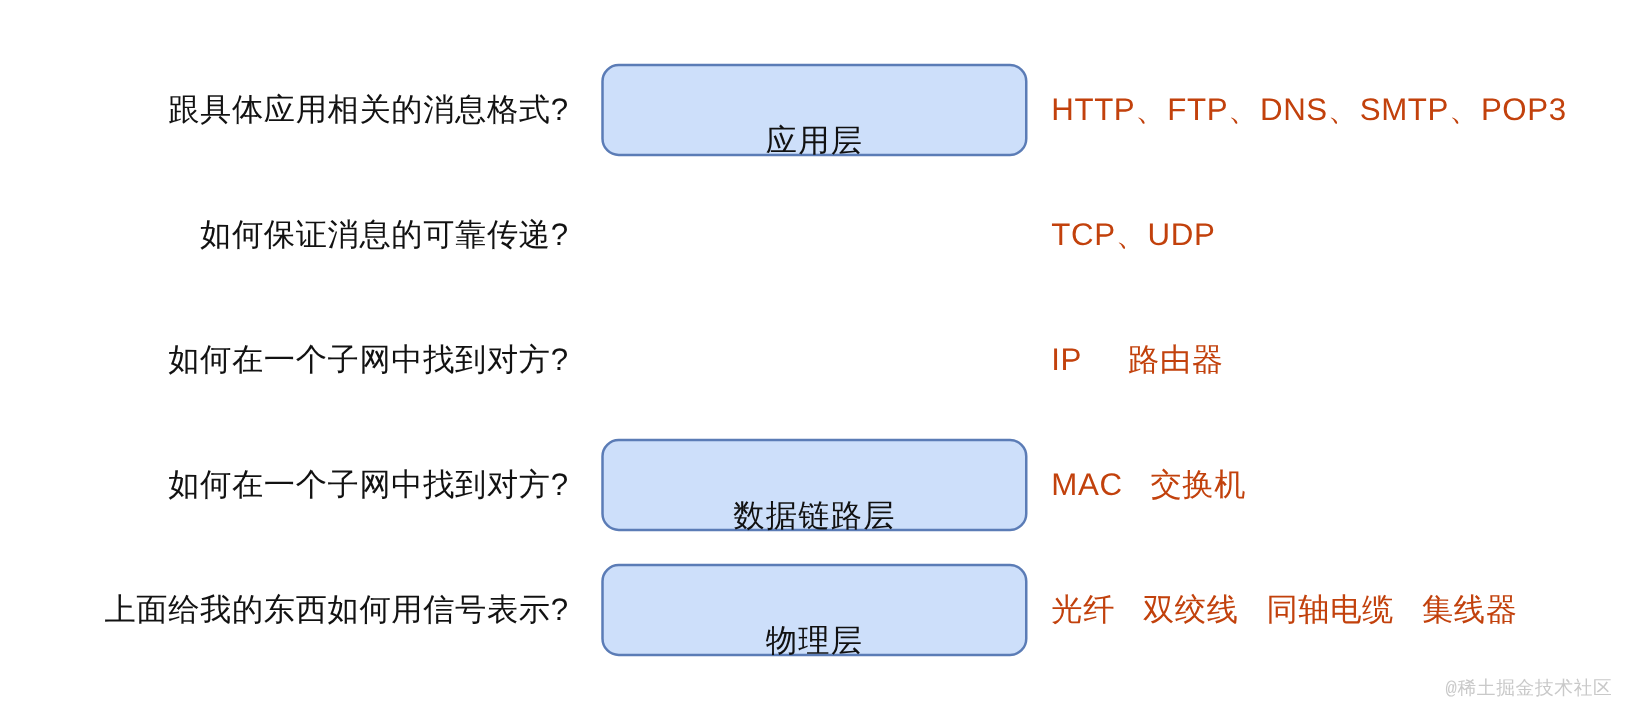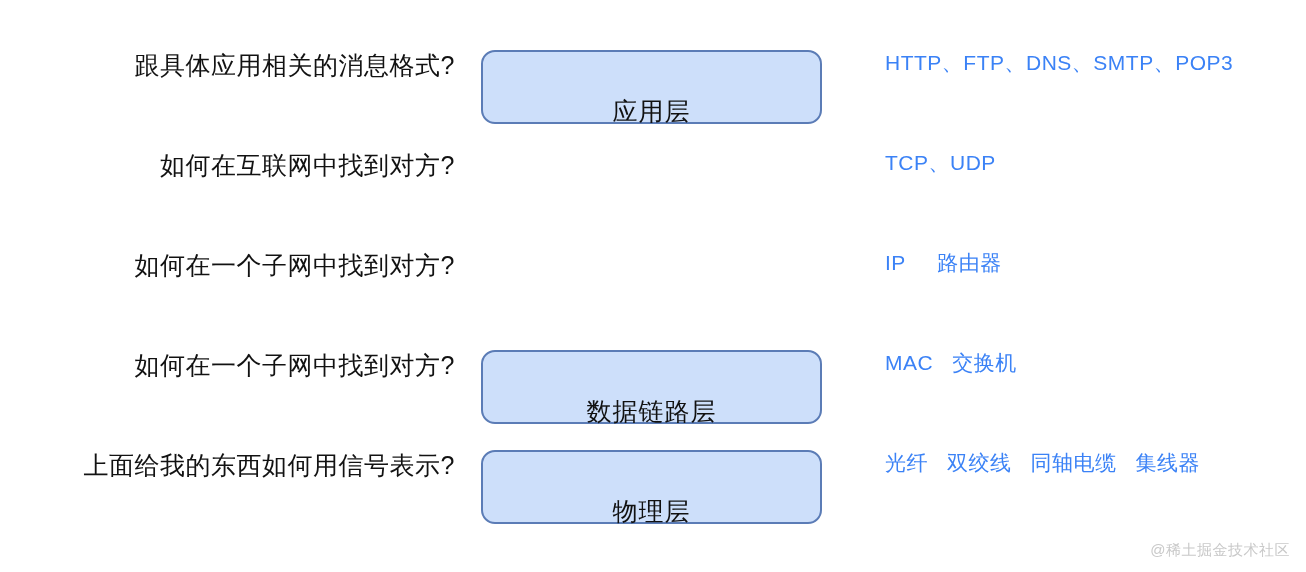--- a/index.html
+++ b/index.html
@@ -19,20 +19,21 @@
     position: relative;
     width: 1306px;
     height: 572px;
   }
   .layer-row {
     position: absolute;
     left: 0;
     width: 1124px;
     height: 76px;
     display: flex;
+    align-items: center;
   }
   .question {
     width: 455px;
     text-align: right;
     font-size: 25px;
     line-height: 1.2;
     letter-spacing: 0.5px;
     color: #121212;
     white-space: nowrap;
     padding-right: 0px;
@@ -54,52 +55,52 @@
   .layer-label {
     font-size: 25px;
     letter-spacing: 1px;
     color: #111111;
     white-space: nowrap;
     margin-top: 48px;
   }
   .protocols {
     position: absolute;
     left: 841px;
-    font-size: 21px;
+    font-size: 25px;
     letter-spacing: 0.5px;
-    color: #3b82f6;
+    color: #c2410c;
     white-space: pre;
     line-height: 1.2;
-    margin-left: 44px;
   }
   .watermark {
     position: absolute;
     right: 16px;
     bottom: 12px;
     font-size: 15px;
     color: #c9c9c9;
     letter-spacing: 0.5px;
     white-space: nowrap;
+    font-family: Liberation Mono, monospace;
   }
 </style>
 </head>
 <body>
 
 <div id="diagram">
 
   <div class="layer-row" style="top:50px;">
     <div class="question">跟具体应用相关的消息格式?</div>
     <div class="layer-box">
       <span class="layer-label">应用层</span>
     </div>
     <div class="protocols">HTTP、FTP、DNS、SMTP、POP3</div>
   </div>
 
   <div class="layer-row" style="top:150px;">
-    <div class="question">如何在互联网中找到对方?</div>
+    <div class="question">如何保证消息的可靠传递?</div>
     <div class="protocols">TCP、UDP</div>
   </div>
 
   <div class="layer-row" style="top:250px;">
     <div class="question">如何在一个子网中找到对方?</div>
     <div class="protocols">IP     路由器</div>
   </div>
 
   <div class="layer-row" style="top:450px;">
     <div class="question">上面给我的东西如何用信号表示?</div>

